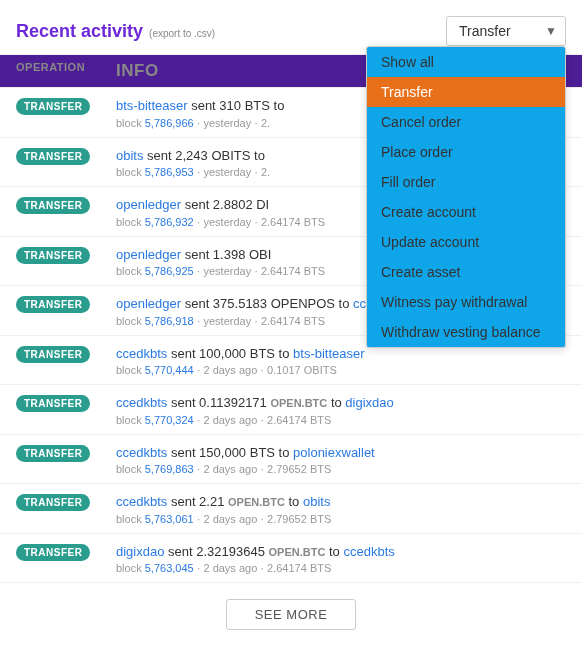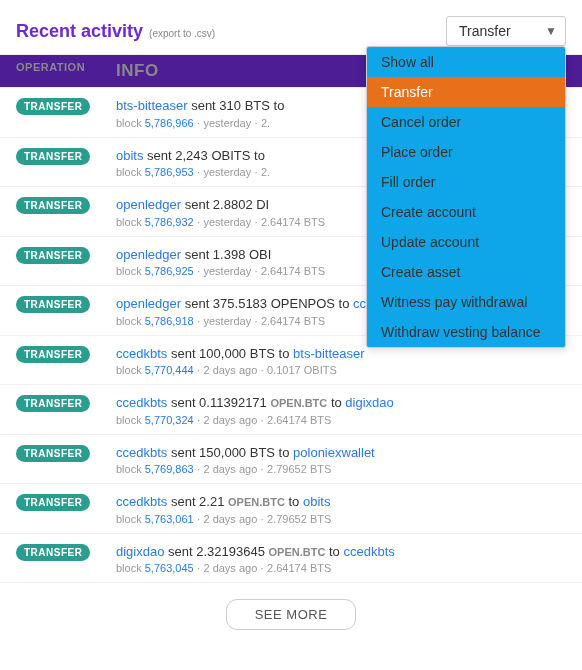--- a/index.html
+++ b/index.html
@@ -167,21 +167,21 @@
       padding: 16px;
     }
 
     .see-more-btn {
       border: 1px solid #ccc;
       background: #fff;
       color: #555;
       padding: 7px 28px;
       font-size: 13px;
       cursor: pointer;
-      border-radius: 11px;
+      border-radius: 3px;
       letter-spacing: 0.5px;
     }
   </style>
 </head>
 <body>
 
 <div class="header">
   <div class="header-left">
     <span class="header-title">Recent activity</span>
     <span class="header-export" style="cursor:pointer;color:#888;font-size:10px;margin-left:6px;">(export to .csv)</span>

